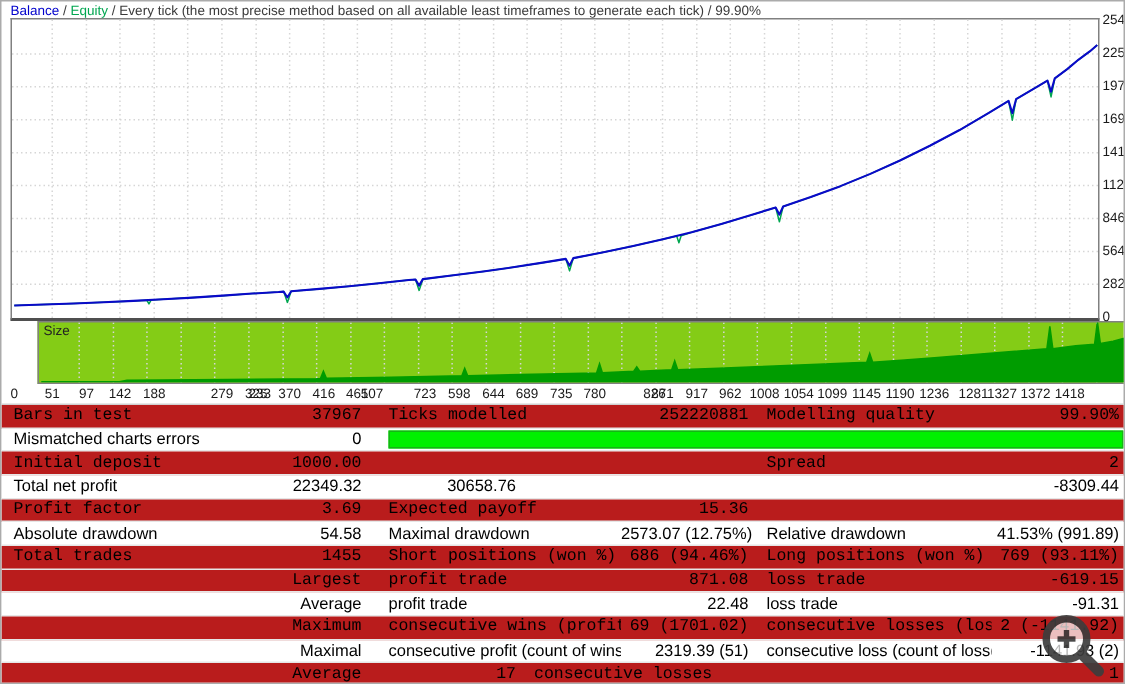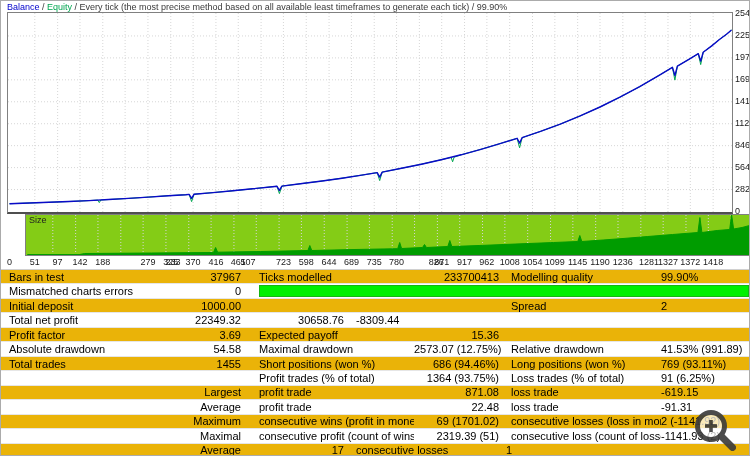--- a/index.html
+++ b/index.html
@@ -14,29 +14,29 @@
               border:1px solid #808080;border-bottom:2px solid #4f4f4f;background:#fff;box-sizing:content-box;}
   #size-chart{position:absolute;left:6px;top:213px;width:724px;height:40px;
               border:1px solid #808080;background:#84cc16;margin-left:18px;}
   #size-label{position:absolute;left:3px;top:0px;font-size:9px;color:#222;z-index:2;}
   .ylab{position:absolute;left:734px;font-size:9px;color:#1a1a1a;line-height:9px;}
   .xlab{position:absolute;top:256px;font-size:9px;color:#1a1a1a;transform:translateX(-50%);line-height:10px;}
   
   #stats{position:absolute;left:0;top:268px;width:750px;height:188px;display:flex;flex-direction:column;
          border-top:1px solid #d0d0d0;font-size:11px;color:#000;}
   .trow{flex:1;display:flex;align-items:center;background:#fff;border-bottom:1px solid #e6e6e6;box-sizing:border-box;}
-  .trow.shade{background:#eab308;}
+  .trow.shade{background:#b91c1c;font-family:Liberation Mono, monospace;}
   .c1{width:165px;padding-left:8px;box-sizing:border-box;overflow:hidden;white-space:nowrap;}
   .c2{width:75px;text-align:right;white-space:nowrap;}
   .sp1{width:18px;}
   .c3{width:155px;overflow:hidden;white-space:nowrap;}
   .c4{width:85px;text-align:right;white-space:nowrap;}
   .sp2{width:12px;}
   .c5{width:150px;overflow:hidden;white-space:nowrap;}
-  .c6{flex:1;text-align:left;padding-right:5px;white-space:nowrap;}
+  .c6{flex:1;text-align:right;padding-right:5px;white-space:nowrap;}
   .greenbar{flex:1;height:12px;margin:0 2px 0 18px;background:#00f000;border:1px solid #15b515;box-sizing:border-box;}
   #zoom-badge{position:absolute;left:689px;top:406px;opacity:.92;}
 </style>
 </head>
 <body>
 
 <div id="stage">
 
   <div id="hdr">
     <span class="bal">Balance</span><span> / </span><span class="eq">Equity</span><span> / </span><span>Every tick (the most precise method based on all available least timeframes to generate each tick)  /  99.90%</span>
@@ -172,21 +172,21 @@
       <div class="xlab" style="left: 689.314px;">1372</div>
       <div class="xlab" style="left: 712.14px;">1418</div>
     </div>
 
   <div id="stats">
       <div class="trow shade">
         <div class="c1">Bars in test</div>
         <div class="c2">37967</div>
         <div class="sp1"></div>
         <div class="c3">Ticks modelled</div>
-        <div class="c4">233700413</div>
+        <div class="c4">252220881</div>
         <div class="sp2"></div>
         <div class="c5">Modelling quality</div>
         <div class="c6">99.90%</div>
       </div>
       <div class="trow">
         <div class="c1">Mismatched charts errors</div>
         <div class="c2">0</div>
         <div class="greenbar" style="background: rgb(0, 240, 0);"></div>
       </div>
       <div class="trow shade">
@@ -229,30 +229,20 @@
       </div>
       <div class="trow shade">
         <div class="c1">Total trades</div>
         <div class="c2">1455</div>
         <div class="sp1"></div>
         <div class="c3">Short positions (won %)</div>
         <div class="c4">686 (94.46%)</div>
         <div class="sp2"></div>
         <div class="c5">Long positions (won %)</div>
         <div class="c6">769 (93.11%)</div>
-      </div>
-      <div class="trow">
-        <div class="c1"></div>
-        <div class="c2"></div>
-        <div class="sp1"></div>
-        <div class="c3">Profit trades (% of total)</div>
-        <div class="c4">1364 (93.75%)</div>
-        <div class="sp2"></div>
-        <div class="c5">Loss trades (% of total)</div>
-        <div class="c6">91 (6.25%)</div>
       </div>
       <div class="trow shade">
         <div class="c1"></div>
         <div class="c2">Largest</div>
         <div class="sp1"></div>
         <div class="c3">profit trade</div>
         <div class="c4">871.08</div>
         <div class="sp2"></div>
         <div class="c5">loss trade</div>
         <div class="c6">-619.15</div>

